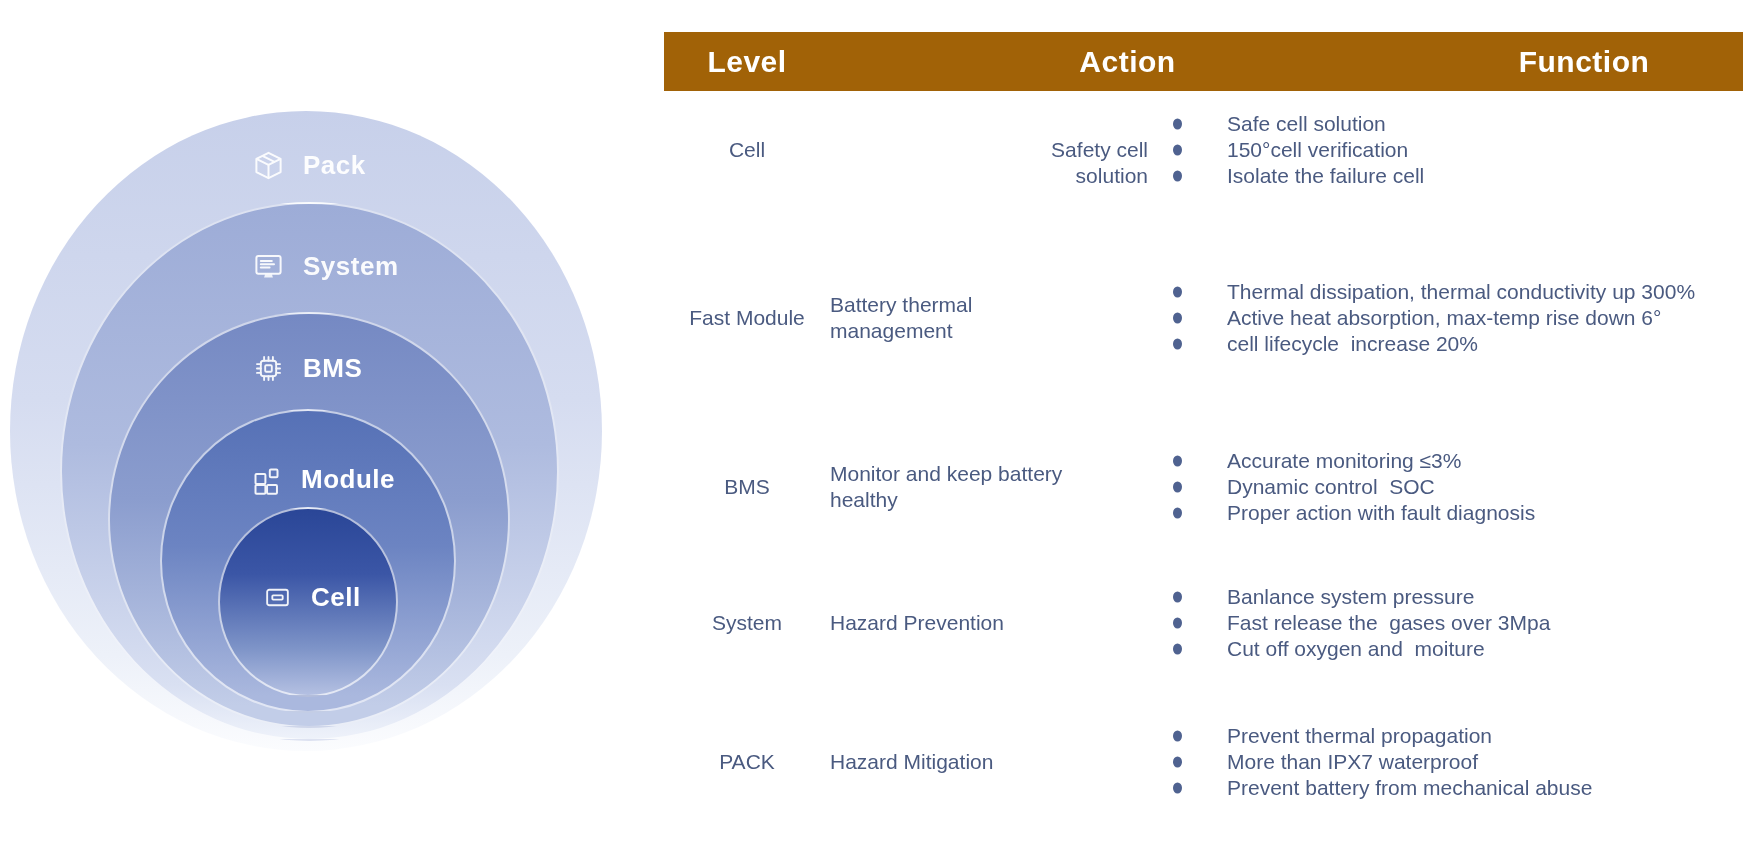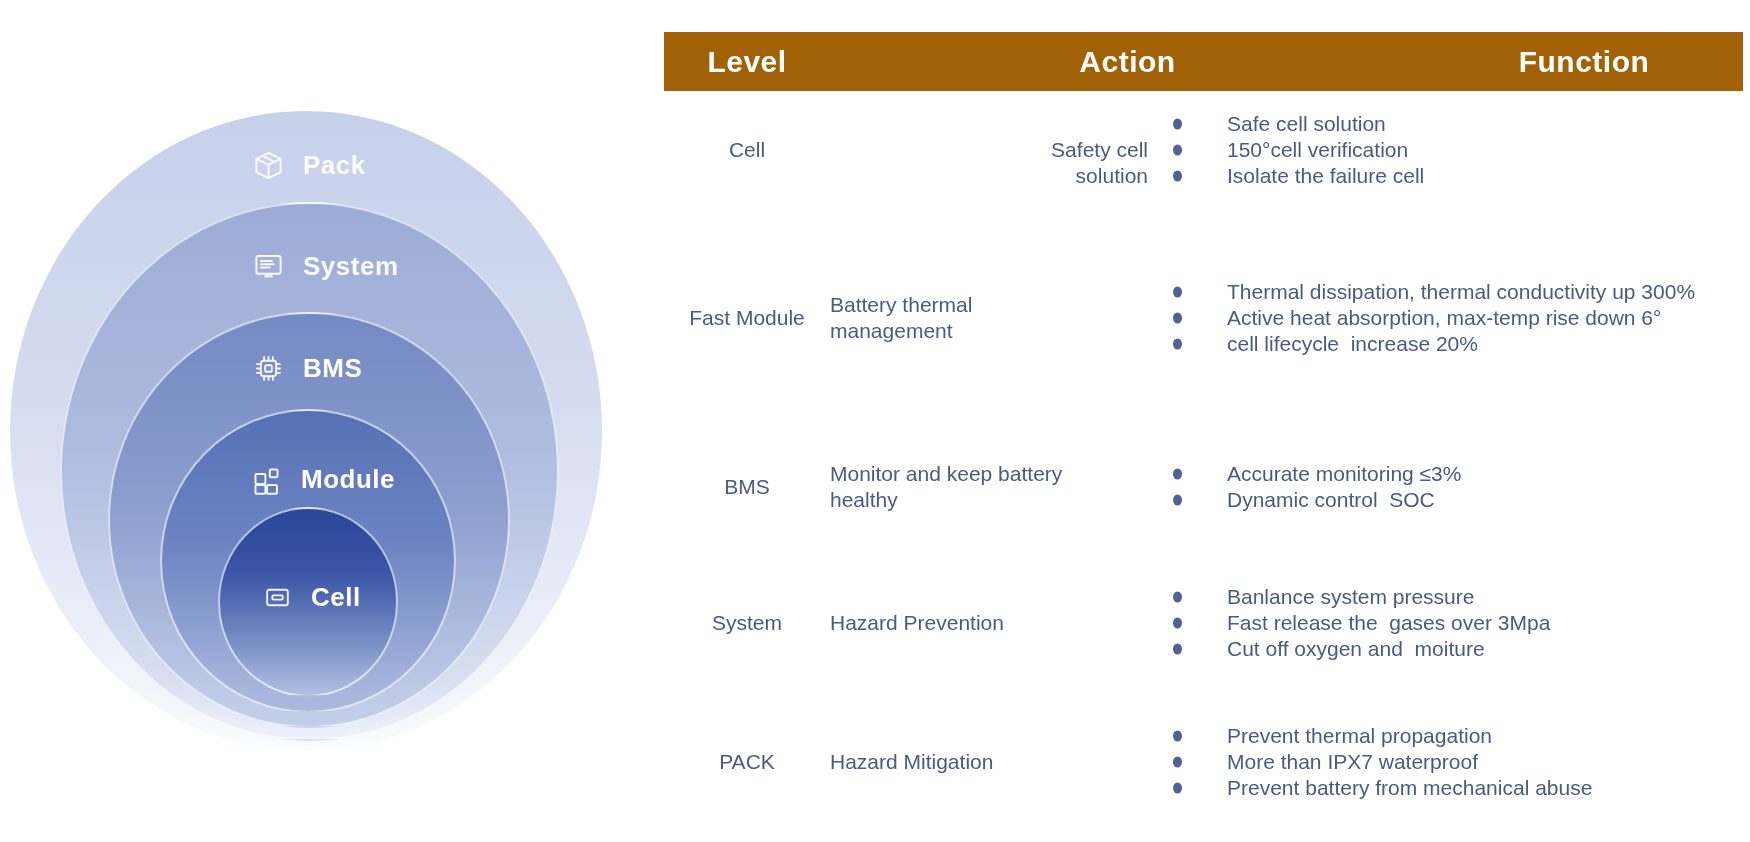--- a/index.html
+++ b/index.html
@@ -180,20 +180,21 @@
     </div>
 
     <div class="trow row-2">
       <div class="td-level">BMS</div>
       <div class="td-function">Monitor and keep battery
 healthy</div>
       <div class="td-action">
         <ul>
           <li>Accurate monitoring ≤3%</li>
           <li>Dynamic control  SOC</li>
+          <li>Proper action with fault diagnosis</li>
         </ul>
       </div>
     </div>
 
     <div class="trow row-3">
       <div class="td-level">System</div>
       <div class="td-function">Hazard Prevention</div>
       <div class="td-action">
         <ul>
           <li>Banlance system pressure</li>

